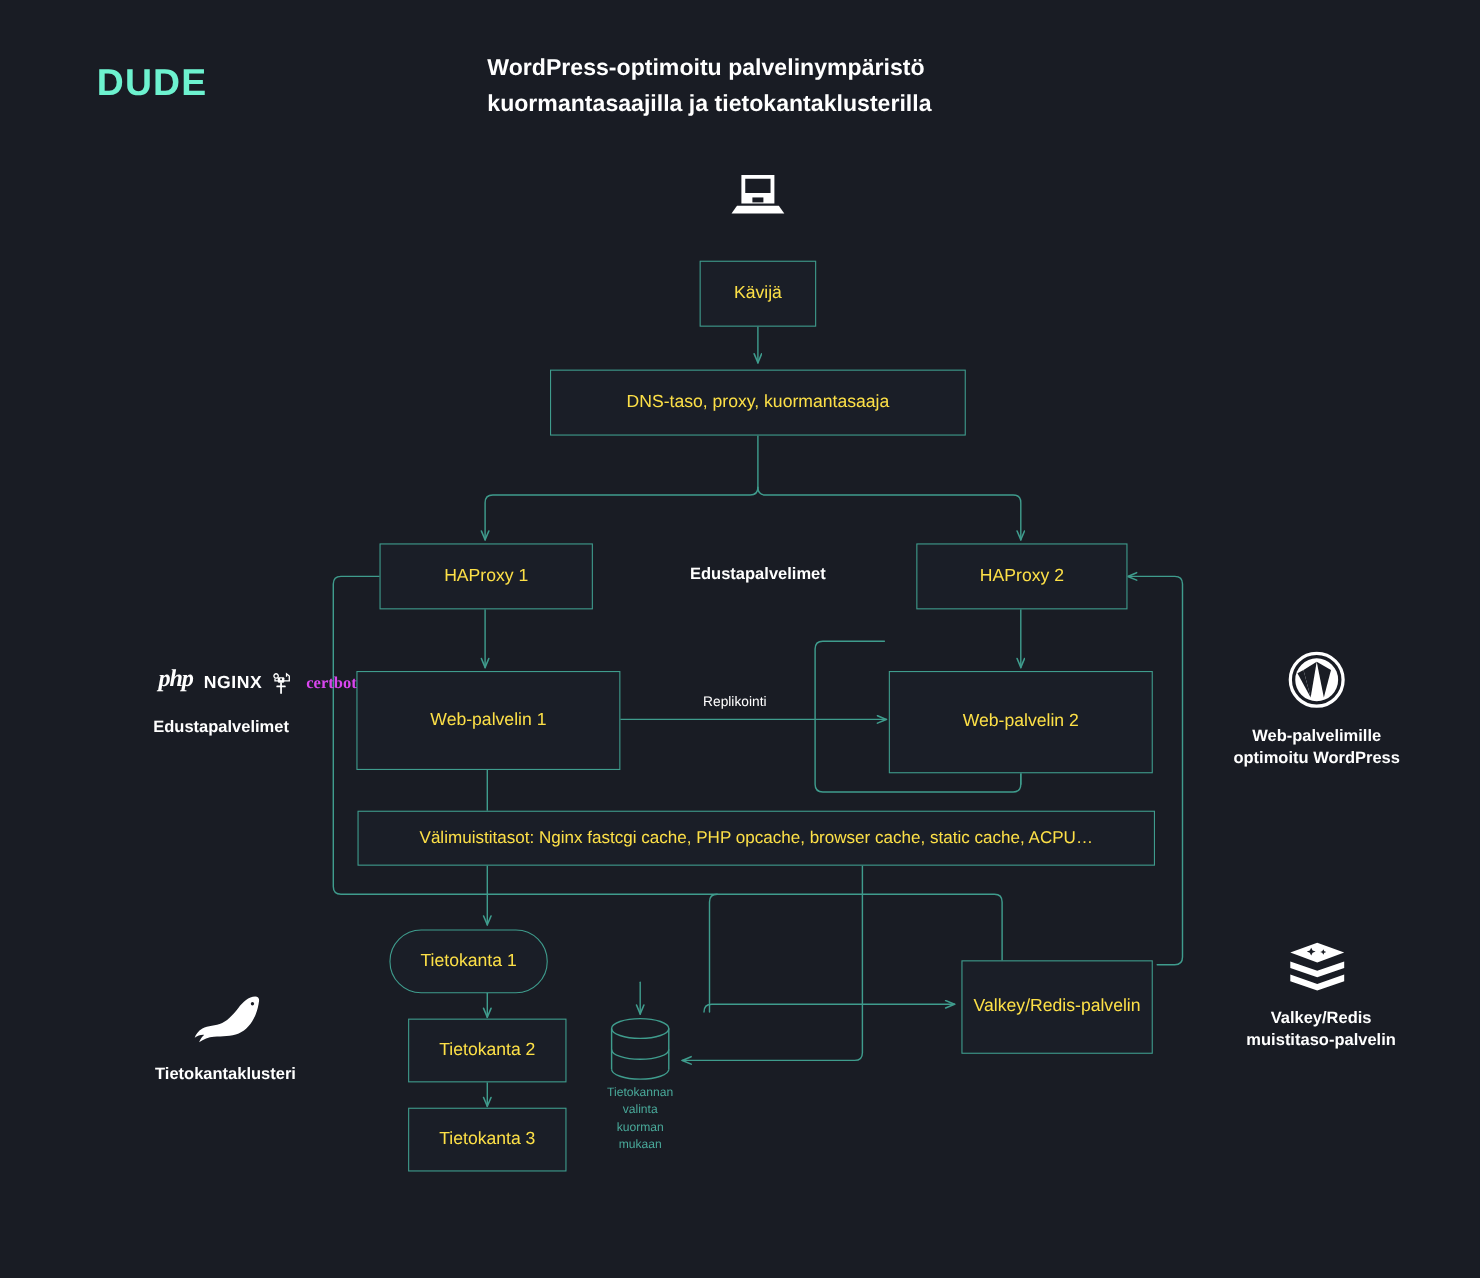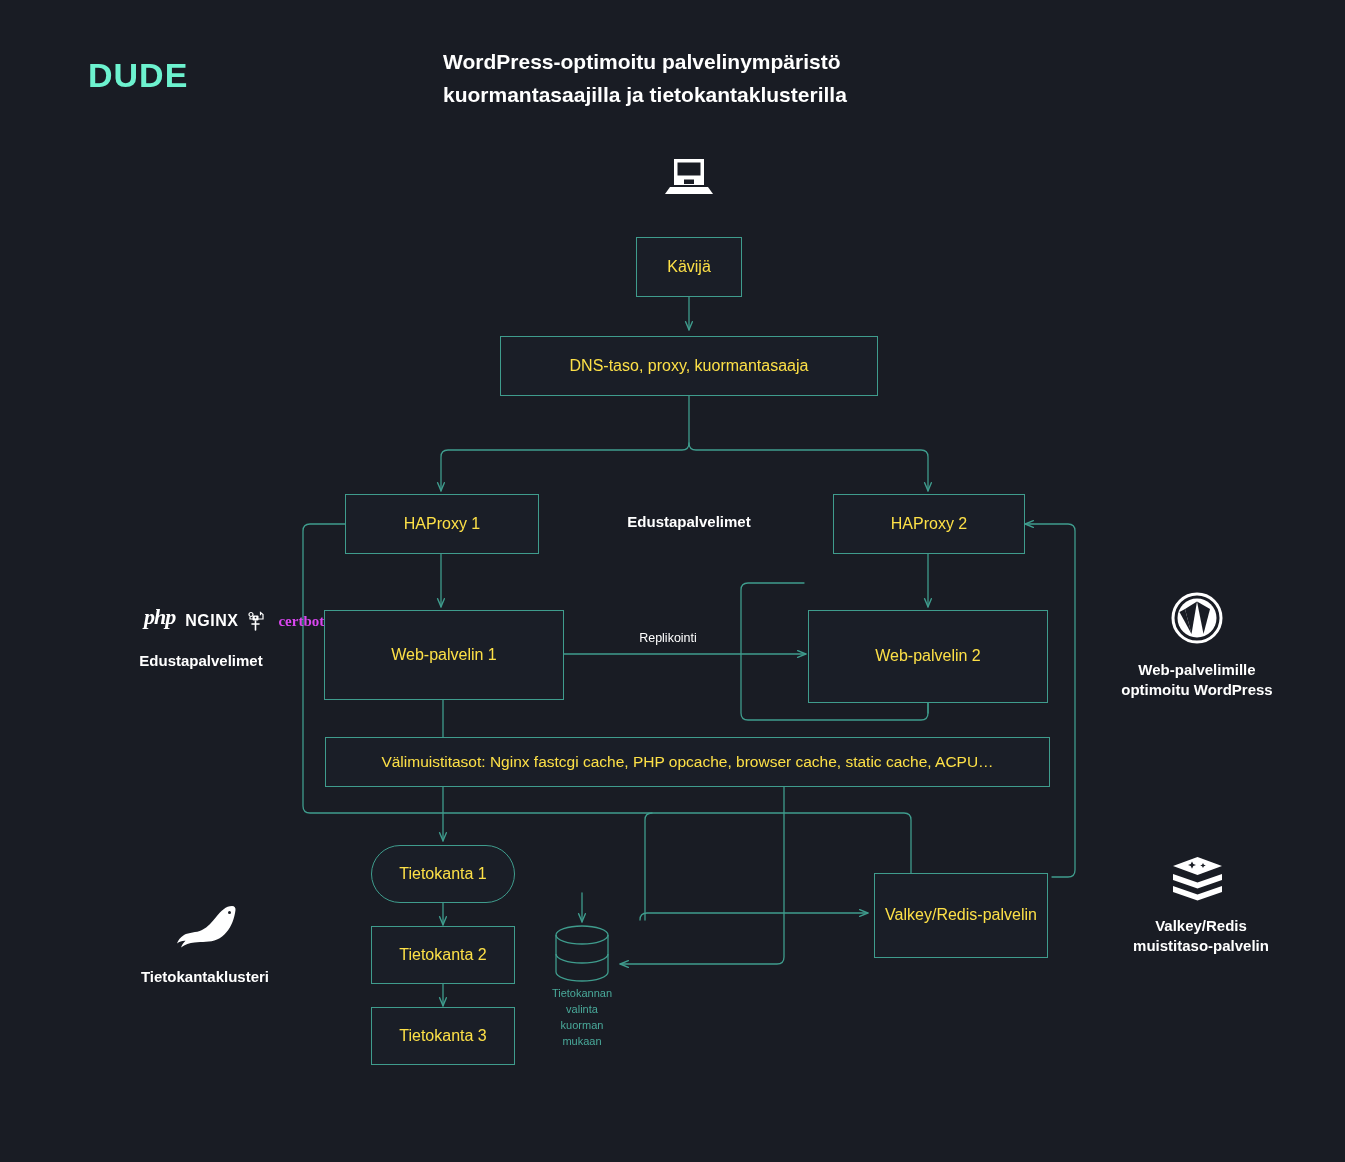--- a/index.html
+++ b/index.html
@@ -151,21 +151,21 @@
   <div class="node n-md" style="left:808px;top:610px;width:240px;height:93px;">
     <span>Web-palvelin 2</span>
   </div>
 
   <div class="edge-label" style="left:588px;top:631px;width:160px;">Replikointi</div>
 
   <div class="node n-sm" style="left:325px;top:737px;width:725px;height:50px;">
     <span>Välimuistitasot: Nginx fastcgi cache, PHP opcache, browser cache, static cache, ACPU…</span>
   </div>
 
-  <div class="node n-md" style="left:371px;top:845px;width:144px;height:58px;border-radius:29px;">
+  <div class="node n-md" style="left:354px;top:845px;width:144px;height:58px;border-radius:29px;">
     <span>Tietokanta 1</span>
   </div>
   <div class="node n-md" style="left:371px;top:926px;width:144px;height:58px;">
     <span>Tietokanta 2</span>
   </div>
   <div class="node n-md" style="left:371px;top:1007px;width:144px;height:58px;">
     <span>Tietokanta 3</span>
   </div>
 
   <div class="node n-md" style="left:874px;top:873px;width:174px;height:85px;flex-direction:row;">

